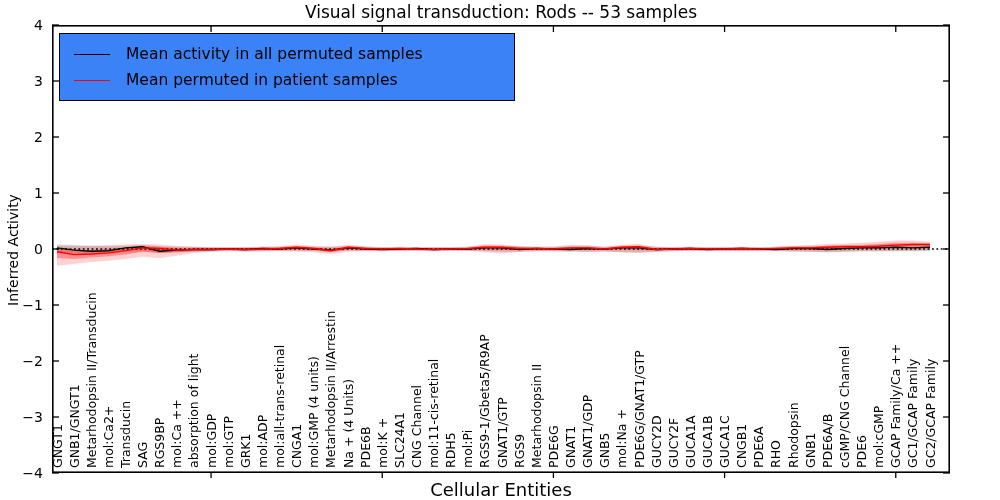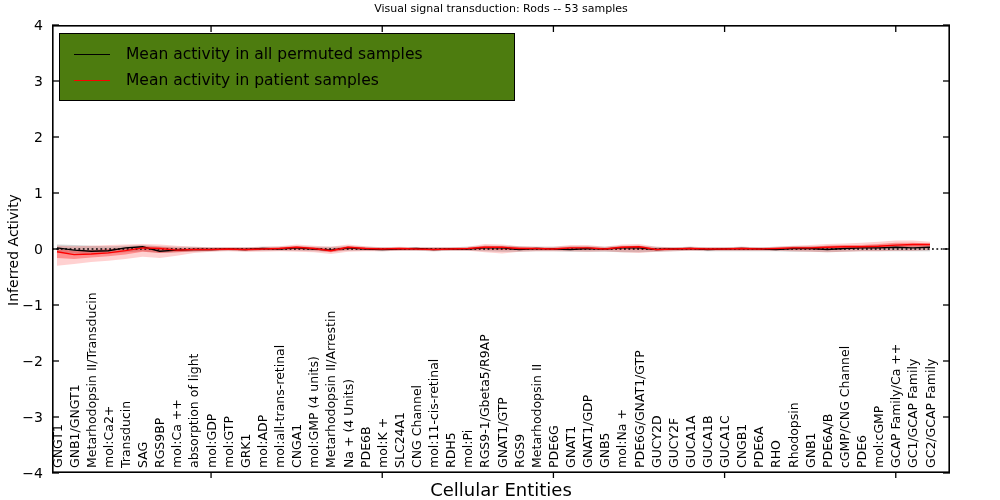--- a/index.html
+++ b/index.html
@@ -3,35 +3,35 @@
 <meta charset="utf-8">
 <style>
   html,body{margin:0;padding:0;background:#ffffff;}
   .figure{
     position:relative;width:1000px;height:500px;background:#ffffff;
     font-family:"DejaVu Sans","Liberation Sans",sans-serif;color:#000;
     overflow:hidden;
   }
   .title{
     position:absolute;left:52px;top:2px;width:898px;text-align:center;
-    font-size:11px;color:#000;
+    font-size:17px;color:#000;
   }
   .ylabel{
     position:absolute;left:-52px;top:242px;width:130px;text-align:center;
     font-size:14px;transform:rotate(-90deg);transform-origin:center center;
   }
   .xlabel{
     position:absolute;left:52px;top:479px;width:898px;text-align:center;
     font-size:18px;
   }
   .plot{position:absolute;left:52px;top:25px;width:898px;height:448px;}
   .plot svg{overflow:visible;display:block;}
   .legend{
     position:absolute;left:59px;top:33px;width:456px;
-    background:#4d7c0f;border:1.6px solid #000;z-index:5;
+    background:#3b82f6;border:1.6px solid #000;z-index:5;
     padding:7px 0 7px 14px;box-sizing:border-box;
   }
   .legend-row{display:flex;align-items:center;height:26px;}
   .legend-line{display:inline-block;width:36px;height:0;border-top:1.6px solid #000;margin-right:16px;flex:0 0 36px;}
   .legend-label{font-size:15.5px;white-space:nowrap;}
 </style>
 </head>
 <body>
 
 <div class="figure">
@@ -140,16 +140,16 @@
       </svg>
   </div>
 
   <div class="legend">
     <div class="legend-row">
       <span class="legend-line" style="border-top-color: rgb(0, 0, 0);"></span>
       <span class="legend-label">Mean activity in all permuted samples</span>
     </div>
     <div class="legend-row">
       <span class="legend-line" style="border-top-color: rgb(255, 0, 0);"></span>
-      <span class="legend-label">Mean activity in patient samples</span>
+      <span class="legend-label">Mean permuted in patient samples</span>
     </div>
   </div>
 </div>
 
 </body></html>

